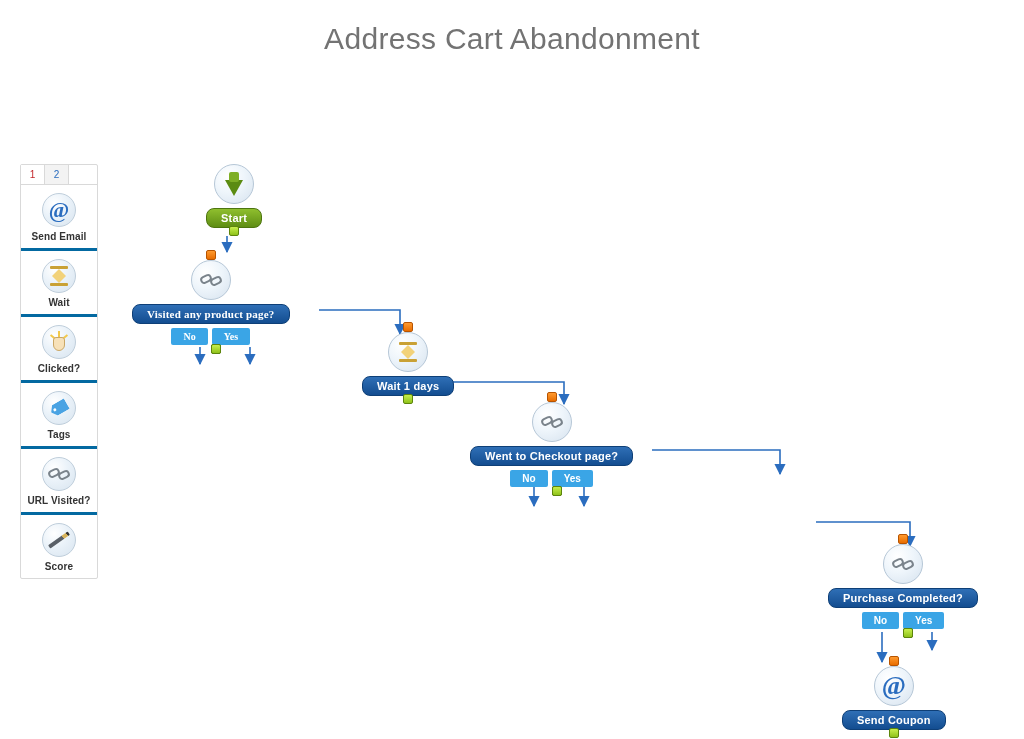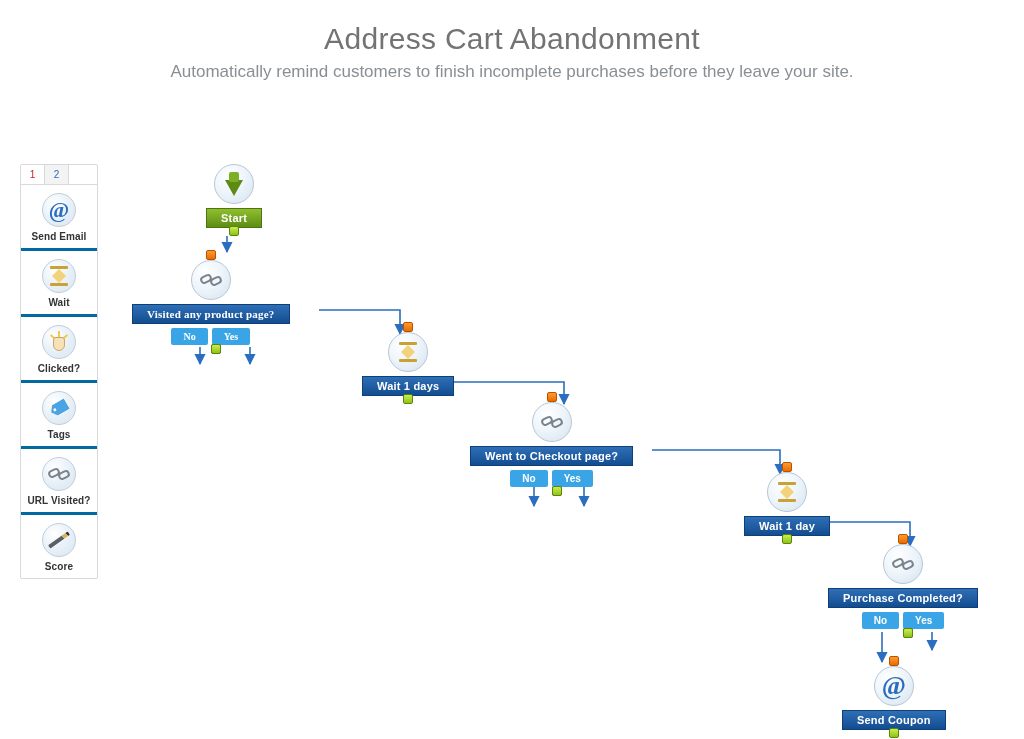--- a/index.html
+++ b/index.html
@@ -20,21 +20,21 @@
   .pal-label { margin-top: 4px; font-size: 10px; font-weight: 600; color: #333; letter-spacing: .1px; white-space: nowrap; }
   .pal-ico { width: 34px; height: 34px; border-radius: 50%; background: radial-gradient(circle at 35% 30%, #fff 0%, #eaf2f9 45%, #d8e4ef 100%); border: 1px solid #bfcedb; display: flex; align-items: center; justify-content: center; }
 
   
   .canvas { position: absolute; left: 110px; top: 142px; width: 904px; height: 580px; }
   .canvas svg.wires { position: absolute; left: 0; top: 0; width: 100%; height: 100%; pointer-events: none; }
 
   .node-wrap { position: absolute; display: flex; flex-direction: column; align-items: center; }
   .node-ico { width: 40px; height: 40px; border-radius: 50%; background: radial-gradient(circle at 35% 30%, #ffffff 0%, #eef5fb 45%, #d6e2ee 100%); border: 1px solid #b6c7d7; display: flex; align-items: center; justify-content: center; cursor: pointer; }
 
-  .pill { margin-top: 4px; padding: 3px 14px; border-radius: 0; background: linear-gradient(#2f6fb6, #134d90); color: #fff; font-weight: 700; font-size: 11px; letter-spacing: .2px; white-space: nowrap; border: 1px solid #0e3f77; cursor: pointer; }
+  .pill { margin-top: 4px; padding: 3px 14px; border-radius: 8px; background: linear-gradient(#2f6fb6, #134d90); color: #fff; font-weight: 700; font-size: 11px; letter-spacing: .2px; white-space: nowrap; border: 1px solid #0e3f77; cursor: pointer; }
   .pill.green { background: linear-gradient(#8fbf2e, #5e8d14); border-color: #4d750f; color: #fff; }
 
   .yesno { margin-top: 4px; display: flex; gap: 4px; }
   .yn { padding: 3px 12px; background: #3aa5e6; color: #fff; font-weight: 700; font-size: 10px; border-radius: 2px; cursor: pointer; }
 
   
   .hdl { position: absolute; width: 10px; height: 10px; border-radius: 2px; }
   .hdl.in  { background: linear-gradient(#ff9a2f, #e86d00); border: 1px solid #b85400; }
   .hdl.out { background: linear-gradient(#c7ef4d, #8fc21a); border: 1px solid #5d850c; }
 
@@ -73,21 +73,20 @@
   .tag::after { content: ""; position: absolute; left: 3px; top: 4px; width: 3px; height: 3px; background: #fff; border-radius: 50%; }
 
   
   .pencil { width: 24px; height: 4px; background: linear-gradient(90deg, #5a6068 0 70%, #d6b25a 70% 90%, #333 90%); transform: rotate(-35deg); border-radius: 1px; }
 </style>
 </head>
 <body>
 
 <div class="wrap">
   <h1 class="title" data-name="page-title">Address Cart Abandonment</h1>
-  <p class="subtitle" data-name="page-subtitle">Automatically remind customers to finish incomplete purchases before they leave your site.</p>
 
   <div class="palette" data-name="tool-palette">
     <div class="pal-tabs" data-name="palette-tabs">
       <div class="pal-tab active" data-name="palette-tab-1">1</div>
       <div class="pal-tab inactive" data-name="palette-tab-2">2</div>
     </div>
     <div class="pal-items" data-name="palette-items">
 
       <div class="pal-item" data-name="palette-item-send-email">
         <div class="pal-ico" data-name="at-icon">
@@ -237,33 +236,20 @@
       <div class="yesno" data-name="yesno-group">
         <div class="yn" data-name="no-button">No</div>
         <div class="yn" data-name="yes-button">Yes</div>
       </div>
       <div style="display:flex; gap:40px; margin-top:-1px;">
         <div class="hdl out" data-name="out-handle-no"></div>
         <div class="hdl out" data-name="out-handle-yes"></div>
       </div>
     </div>
 
-    <div class="node-wrap" style="left:634px; top:298px;" data-name="node-wait-1-day">
-      <div class="hdl in" style="position:relative;" data-name="in-handle"></div>
-      <div class="node-ico" data-name="hourglass-icon">
-        <div class="hourglass">
-            <div class="bar top"></div>
-            <div class="tri up"></div>
-            <div class="tri dn"></div>
-            <div class="bar bot"></div>
-          </div>
-      </div>
-      <div class="pill" data-name="node-label">Wait 1 day</div>
-      <div class="hdl out" style="position:relative; margin-top:-2px;" data-name="out-handle"></div>
-    </div>
 
     <div class="node-wrap" style="left:718px; top:370px;" data-name="node-purchase-completed">
       <div class="hdl in" style="position:relative;" data-name="in-handle"></div>
       <div class="node-ico" data-name="chain-icon">
           <div class="chain">
             <div class="lk a"></div>
             <div class="lk b"></div>
           </div>
         </div>
       <div class="pill" data-name="node-label">Purchase Completed?</div>

